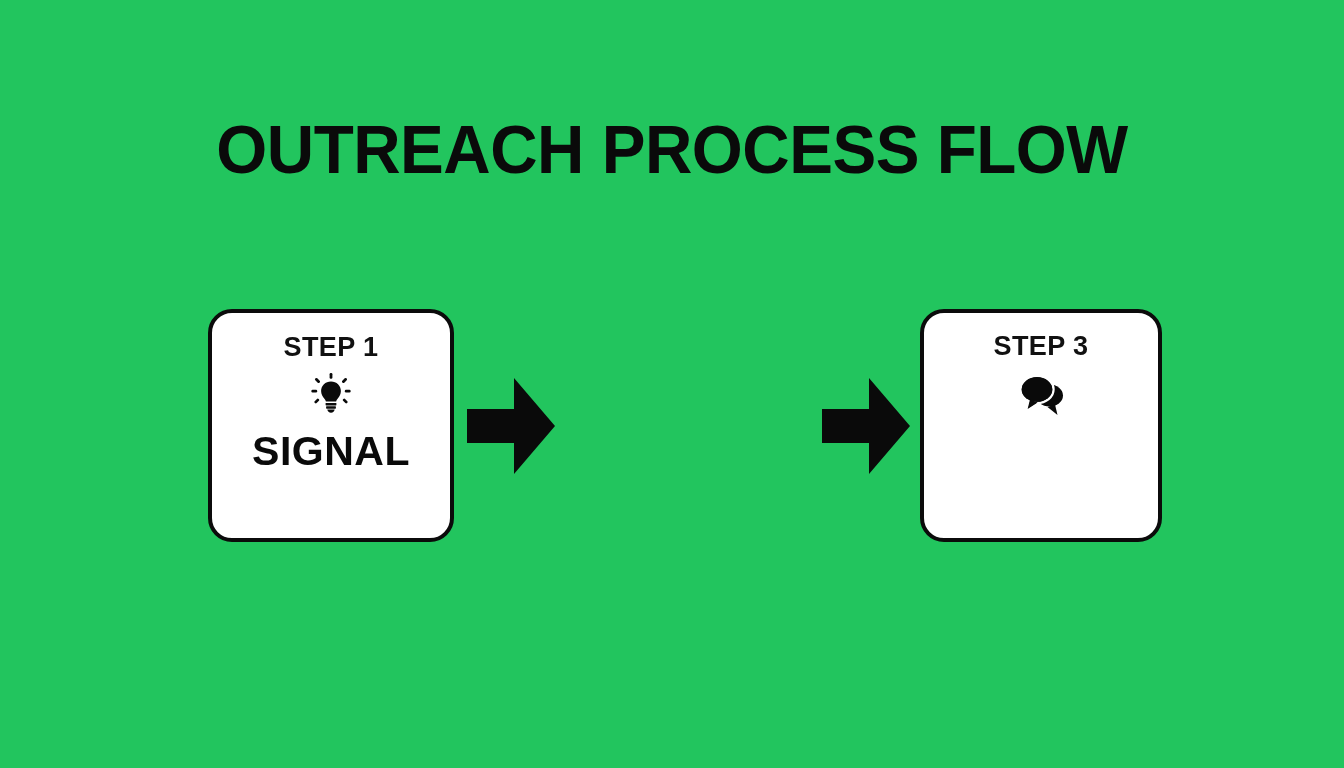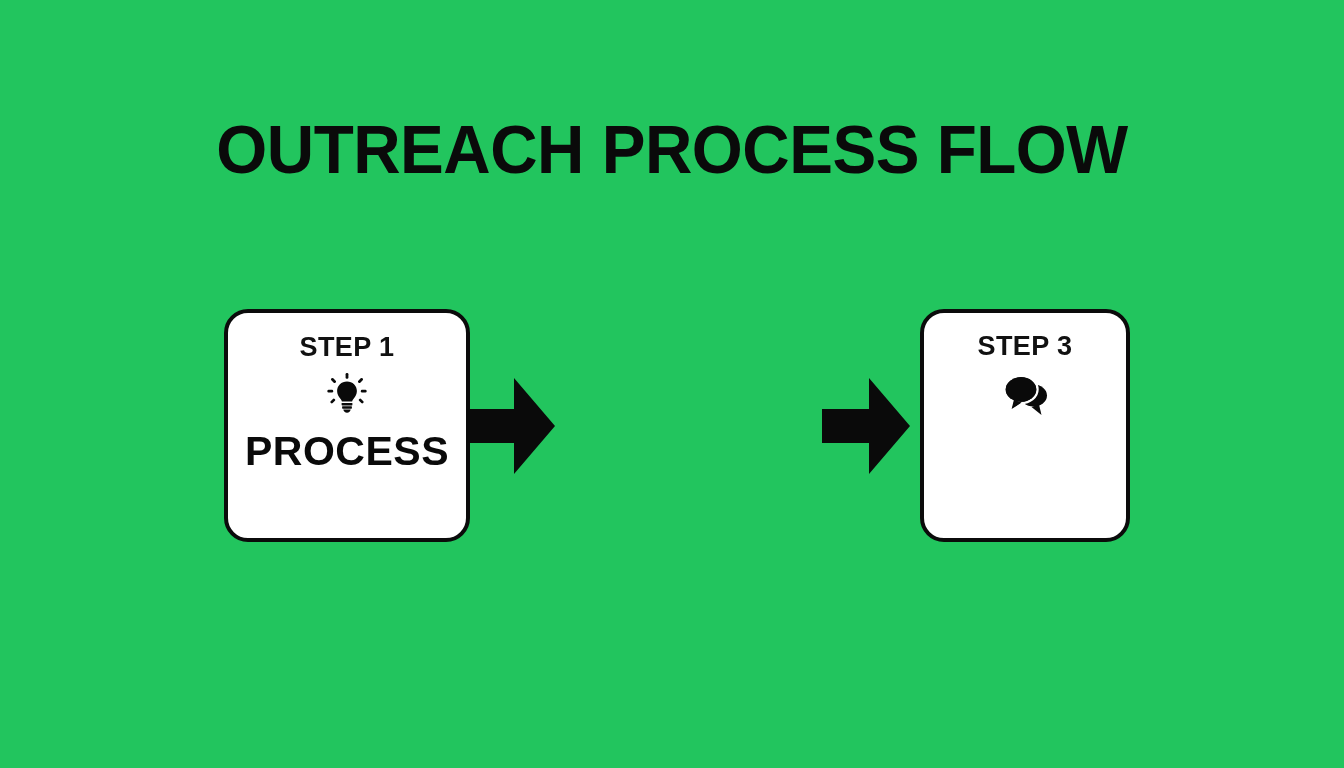--- a/index.html
+++ b/index.html
@@ -55,23 +55,23 @@
     height: 233px;
     box-sizing: border-box;
     border: 4px solid #0b0b0b;
     border-radius: 24px;
     background: #ffffff;
     display: flex;
     flex-direction: column;
     align-items: center;
     overflow: hidden;
   }
-  #card-1 { left: 224px; width: 246px; }
+  #card-1 { left: 208px; width: 246px; }
   #card-2 { left: 570px; width: 241px; }
-  #card-3 { left: 920px; width: 210px; }
+  #card-3 { left: 920px; width: 242px; }
 
   .step-label {
     font-size: 27px;
     font-weight: 700;
     letter-spacing: 0.4px;
     line-height: 1;
     color: #111111;
     white-space: nowrap;
   }
 
@@ -141,21 +141,21 @@
             <rect x="0.4" y="16.7" width="5.8" height="2.8" rx="1.2"></rect>
             <rect x="33.8" y="16.7" width="5.8" height="2.8" rx="1.2"></rect>
             <rect x="5.1" y="4.6" width="2.8" height="5.8" rx="1.2" transform="rotate(-45 6.5 7.5)"></rect>
             <rect x="32.1" y="4.6" width="2.8" height="5.8" rx="1.2" transform="rotate(45 33.5 7.5)"></rect>
             <rect x="4.4" y="25.2" width="2.8" height="5.6" rx="1.2" transform="rotate(45 5.8 28)"></rect>
             <rect x="32.8" y="25.2" width="2.8" height="5.6" rx="1.2" transform="rotate(-45 34.2 28)"></rect>
           </g>
         </svg>
       </span>
 
-      <div class="step-title">PROCESS</div>
+      <div class="step-title">SIGNAL</div>
     </div>
 
     <span id="arrow-1" class="flow-arrow">
       <svg width="88" height="96" viewBox="0 0 88 96" aria-hidden="true">
         <path d="M0 31 H47 V0 L88 48 L47 96 V65 H0 Z" fill="#0a0a0a"></path>
       </svg>
     </span>
 
 
     <span id="arrow-2" class="flow-arrow">

